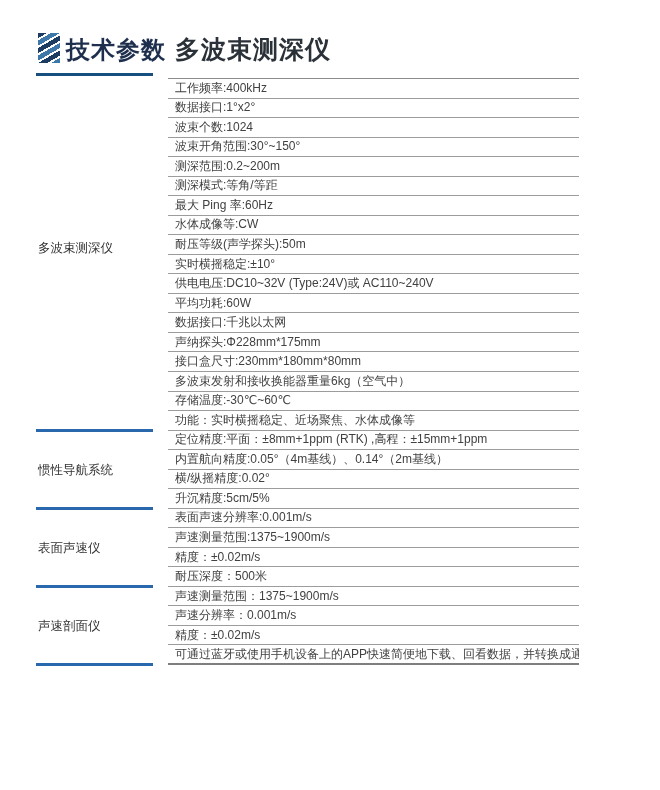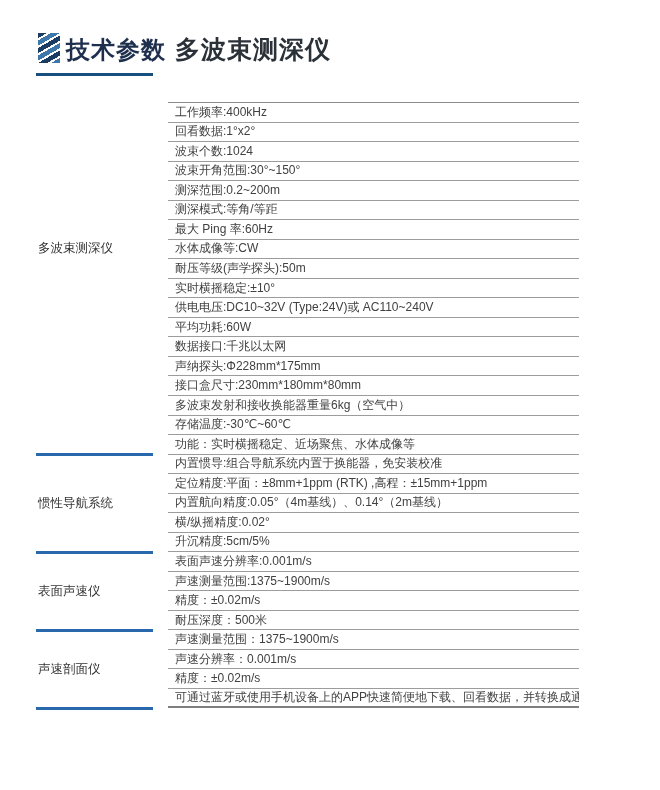--- a/index.html
+++ b/index.html
@@ -49,21 +49,21 @@
     font-size:12.5px;color:#333333;white-space:nowrap;
   }
   .section-label.label-top{
     top:162px;transform:none;
   }
   .blue-line{
     position:absolute;left:0;bottom:-1.5px;
     width:117px;height:3px;background:#2a68ae;z-index:2;
   }
   .right-cell{flex:1;min-width:0;}
-  .section:first-child .right-cell{border-top:1px solid #8d8d8d;margin-top:24px;}
+  .section:first-child .right-cell{border-top:1px solid #8d8d8d;}
   .row{
     height:19.545px;box-sizing:border-box;
     border-bottom:1px solid #9c9c9c;
     display:flex;align-items:center;
     padding-left:7px;
     font-size:12px;color:#414141;
     white-space:nowrap;overflow:hidden;
   }
   .row.row-last{border-bottom:2px solid #7f7f7f;}
 </style>
@@ -78,21 +78,21 @@
   <div class="product-title">多波束测深仪</div>
 
   <div class="spec-table">
   <div class="section">
     <div class="left-cell">
       <div class="section-label label-top">多波束测深仪</div>
       <div class="blue-line"></div>
     </div>
     <div class="right-cell">
           <div class="row">工作频率:400kHz</div>
-          <div class="row">回看数据:1°x2°</div>
+          <div class="row">数据接口:1°x2°</div>
           <div class="row">波束个数:1024</div>
           <div class="row">波束开角范围:30°~150°</div>
           <div class="row">测深范围:0.2~200m</div>
           <div class="row">测深模式:等角/等距</div>
           <div class="row">最大 Ping 率:60Hz</div>
           <div class="row">水体成像等:CW</div>
           <div class="row">耐压等级(声学探头):50m</div>
           <div class="row">实时横摇稳定:±10°</div>
           <div class="row">供电电压:DC10~32V (Type:24V)或 AC110~240V</div>
           <div class="row">平均功耗:60W</div>
@@ -104,21 +104,20 @@
           <div class="row">功能：实时横摇稳定、近场聚焦、水体成像等</div>
         </div>
   </div>
 
   <div class="section">
     <div class="left-cell">
       <div class="section-label">惯性导航系统</div>
       <div class="blue-line"></div>
     </div>
     <div class="right-cell">
-          <div class="row">内置惯导:组合导航系统内置于换能器，免安装校准</div>
           <div class="row">定位精度:平面：±8mm+1ppm (RTK) ,高程：±15mm+1ppm</div>
           <div class="row">内置航向精度:0.05°（4m基线）、0.14°（2m基线）</div>
           <div class="row">横/纵摇精度:0.02°</div>
           <div class="row">升沉精度:5cm/5%</div>
         </div>
   </div>
 
   <div class="section">
     <div class="left-cell">
       <div class="section-label">表面声速仪</div>

